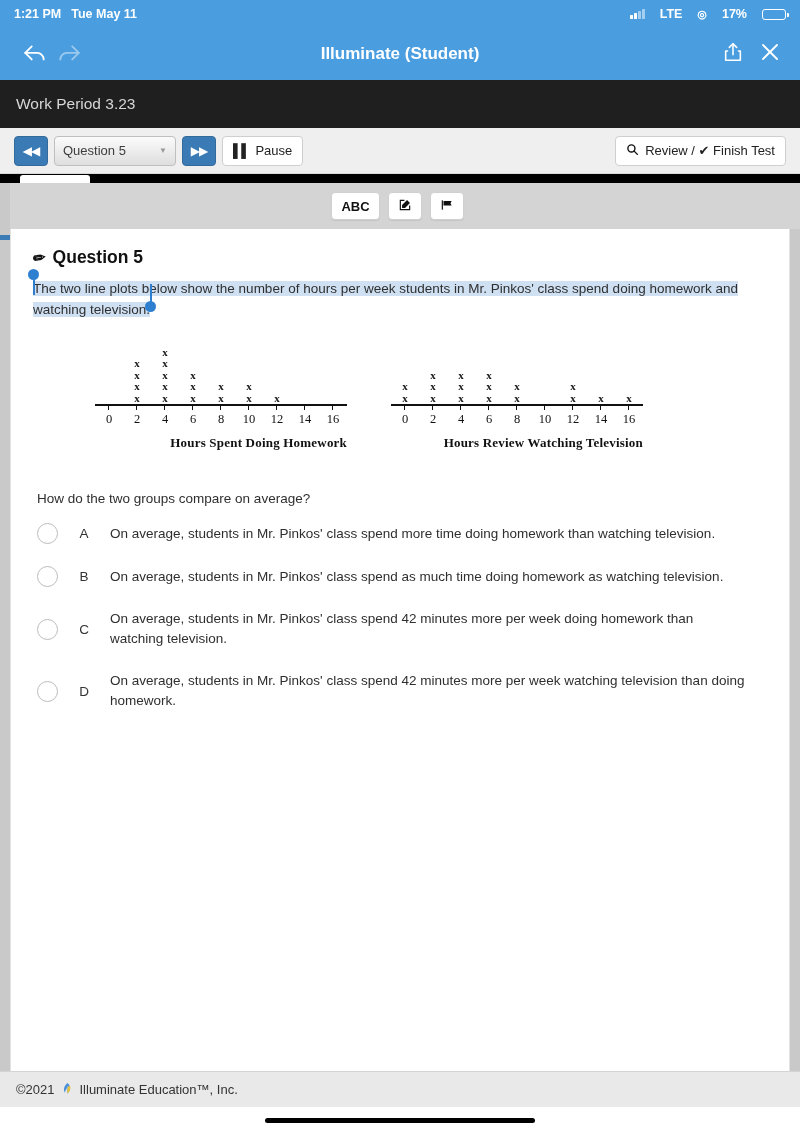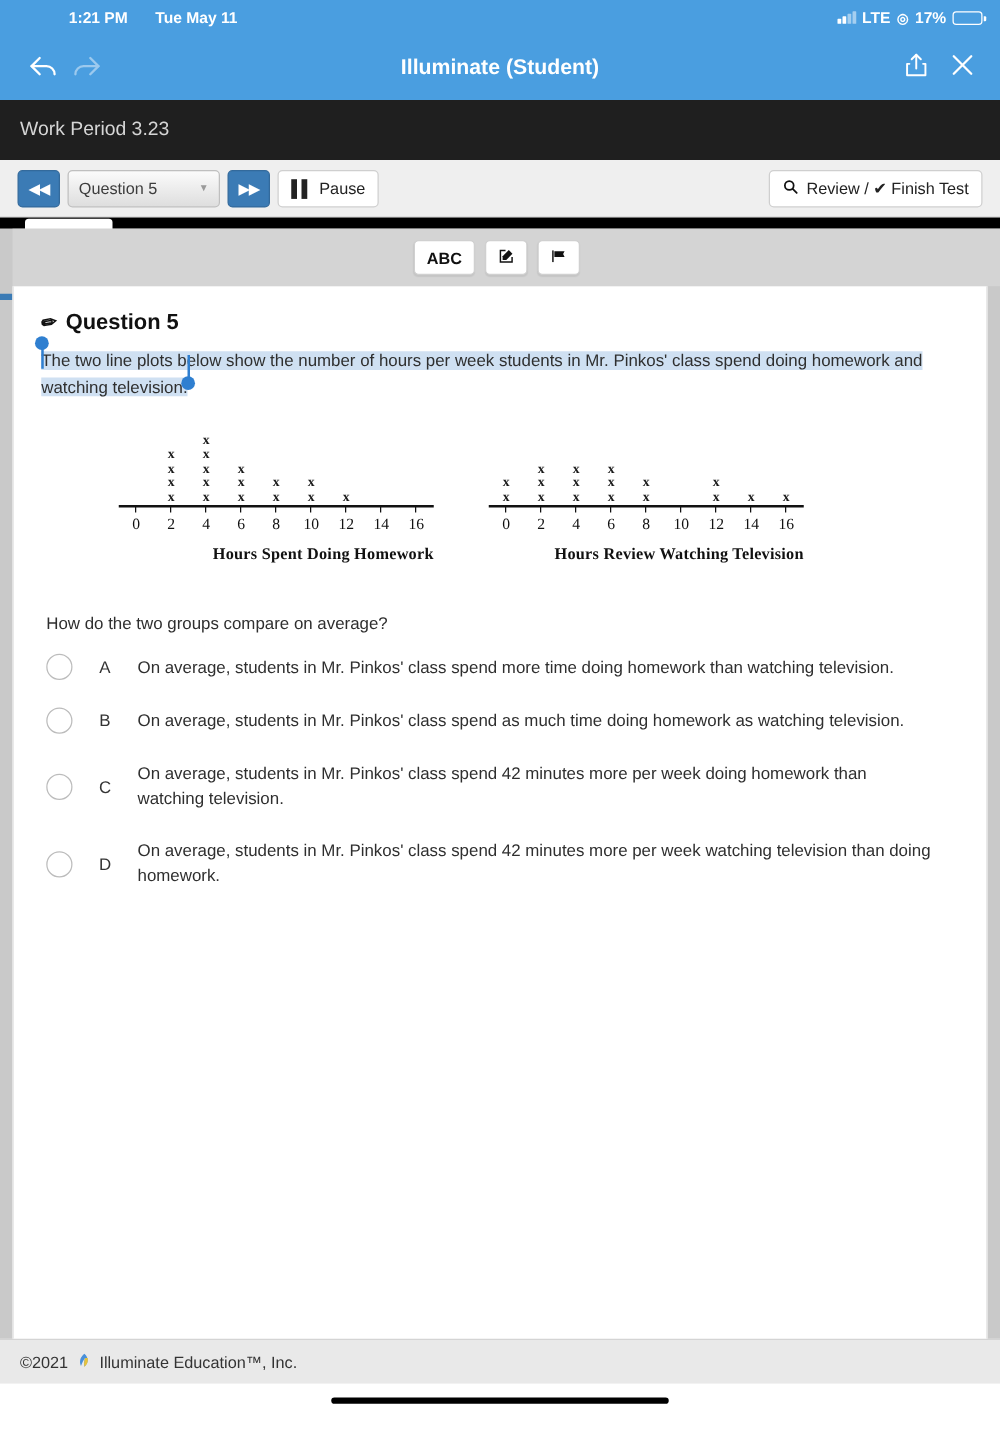--- a/index.html
+++ b/index.html
@@ -10,22 +10,22 @@
     overflow: hidden;
   }
   #app { position: relative; width: 800px; height: 1145px; background:#fff; }
 
   
   .statusbar {
     height: 28px; background: #4a9ee0; color: #fff;
     display: flex; align-items: center; padding: 0 14px;
     font-size: 12.5px; font-weight: 600;
   }
-  .sb-left { display: flex; align-items: flex-end; gap: 22px; margin-left: 41px; }
-  .sb-right { margin-left: auto; display: flex; align-items: center; gap: 5px; }
+  .sb-left { display: flex; align-items: flex-end; gap: 10px; }
+  .sb-right { margin-left: auto; display: flex; align-items: center; gap: 15px; }
   .sig-bars { display: flex; align-items: flex-end; gap: 1.5px; height: 10px; }
   .sig-bars i { display:block; width: 2.5px; background: #fff; border-radius: .5px; }
   .sig-bars i:nth-child(1){ height:4px; }
   .sig-bars i:nth-child(2){ height:6px; }
   .sig-bars i:nth-child(3){ height:8px; opacity:.5; }
   .sig-bars i:nth-child(4){ height:10px; opacity:.5; }
   .loc-ico { font-size: 11px; }
   .battery {
     width: 24px; height: 11px; border: 1.5px solid #fff; border-radius: 3px;
     position: relative; display:inline-block; padding:1px;

